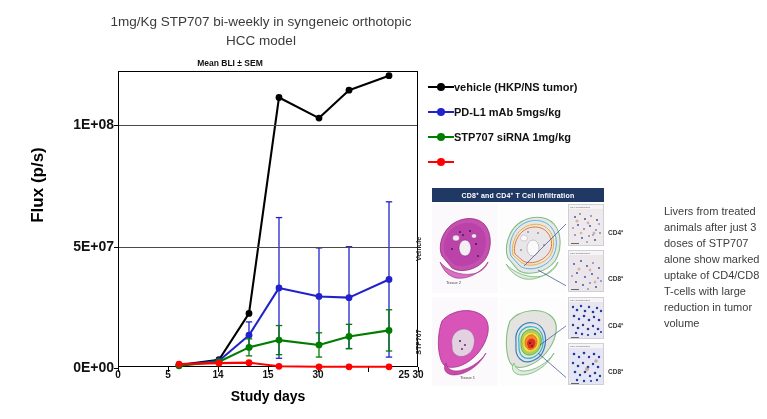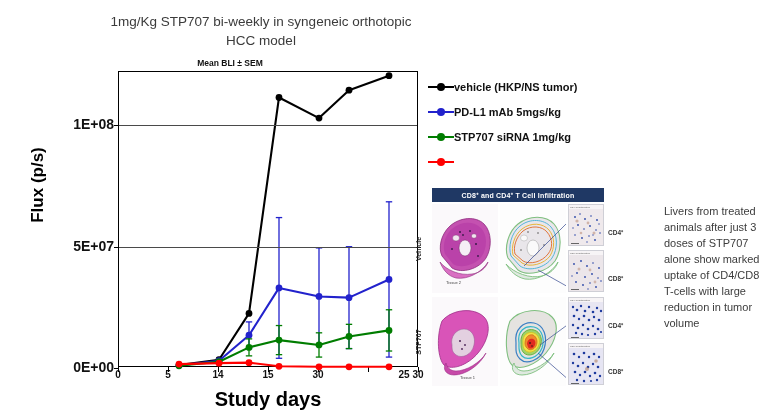--- a/index.html
+++ b/index.html
@@ -43,21 +43,21 @@
   .xlabels-wrap{position:absolute;left:118px;top:369px;width:300px;height:20px;}
   .xticks-wrap{position:absolute;left:118px;top:367px;width:300px;height:8px;}
 
   .axis-title-y{
     position:absolute;left:-22px;top:175px;width:120px;text-align:center;
     font-size:17px;font-weight:bold;color:#000;
     transform:rotate(-90deg);transform-origin:center center;
   }
   .axis-title-x{
     position:absolute;left:168px;top:388px;width:200px;text-align:center;
-    font-size:20px;font-weight:bold;color:#000;
+    font-size:14px;font-weight:bold;color:#000;
   }
 
   svg.series-svg{position:absolute;left:0;top:0;overflow:visible;}
 
   
   .legend{position:absolute;left:428px;top:74px;width:235px;}
   .legend-row{display:flex;align-items:center;height:25px;}
   .legend-mark{width:26px;height:12px;flex:0 0 26px;position:relative;}
   .legend-mark i{
     position:absolute;left:0;top:5px;width:26px;height:2.4px;display:block;

